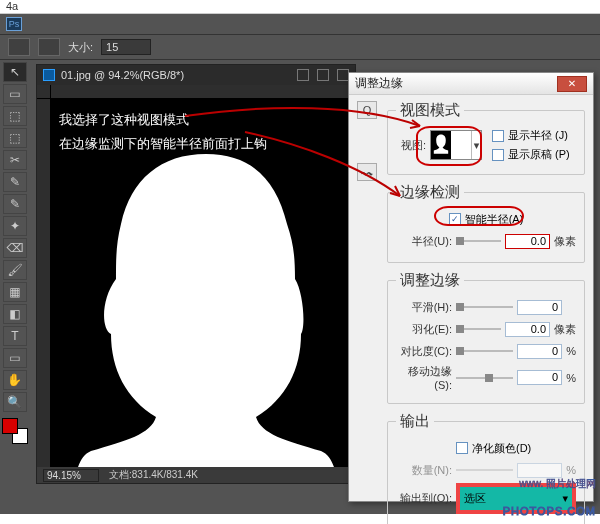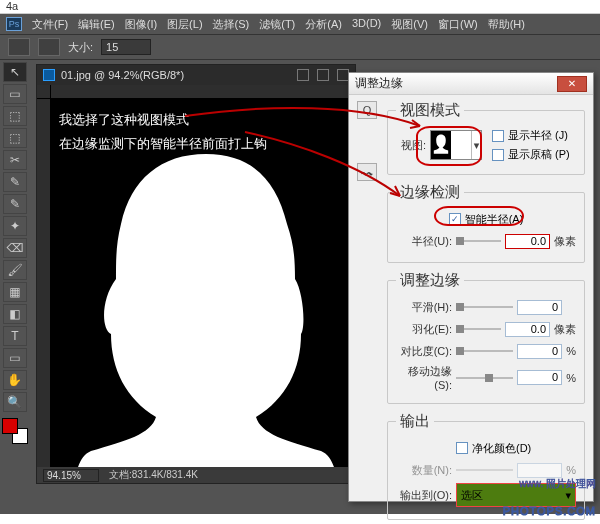--- a/index.html
+++ b/index.html
@@ -54,46 +54,33 @@
   .row .unit { color:#333; }
   .ck { display:flex; align-items:center; gap:4px; }
   .ck .box { width:12px; height:12px; border:1px solid #6692c0; background:#fff; display:flex; align-items:center; justify-content:center; font-size:9px; color:#2a5aa0; }
   .viewbtn { width:52px; height:30px; background:#fff; border:1px solid #888; display:flex; }
   .viewbtn .half { flex:1; }
   .viewbtn .half.b { background:#000; position:relative; }
   .viewbtn .half.b svg { position:absolute; inset:2px; fill:#fff; }
   .viewbtn .half.w { background:#fff; }
   .viewbtn .arrowd { width:10px; display:flex; align-items:center; justify-content:center; border-left:1px solid #bbb; color:#444; }
   .redcircle { position:absolute; border:2px solid #c00; border-radius:14px/10px; pointer-events:none; }
-  .sel { width:120px; height:24px; border:1px solid #ef4444; background:#4d7c0f; font-size:11px; padding:0 4px; display:flex; align-items:center; justify-content:space-between; }
-  .watermark { position:absolute; right:4px; bottom:2px; color:#701a75; font-family:Impact,Arial Black,sans-serif; font-size:26px; letter-spacing:1px; -webkit-text-stroke:1px #3a5aa0; z-index:60; }
+  .sel { width:120px; height:31px; border:4px solid #ef4444; background:#14b8a6; font-size:11px; padding:0 4px; display:flex; align-items:center; justify-content:space-between; }
+  .watermark { position:absolute; right:4px; bottom:2px; color:#b91c1c; font-family:Impact,Arial Black,sans-serif; font-size:26px; letter-spacing:1px; -webkit-text-stroke:1px #3a5aa0; z-index:60; }
   .watermark .sm { font-size:10px; letter-spacing:0; display:block; text-align:right; -webkit-text-stroke:0.5px #3a5aa0; }
 </style>
 </head>
 <body>
 
 <div class="topstrip">4a</div>
 
 <div class="ps-window">
 
   <div class="ps-titlebar">
     <div class="logo">Ps</div>
-    <div class="menubar">
-      <span class="menuitem">文件(F)</span>
-      <span class="menuitem">编辑(E)</span>
-      <span class="menuitem">图像(I)</span>
-      <span class="menuitem">图层(L)</span>
-      <span class="menuitem">选择(S)</span>
-      <span class="menuitem">滤镜(T)</span>
-      <span class="menuitem">分析(A)</span>
-      <span class="menuitem">3D(D)</span>
-      <span class="menuitem">视图(V)</span>
-      <span class="menuitem">窗口(W)</span>
-      <span class="menuitem">帮助(H)</span>
-    </div>
   </div>
 
   <div class="optionsbar">
     <div class="ico"></div>
     <div class="ico"></div>
     <span class="lbl">大小:</span>
     <input value="15" style="">
   </div>
 
   <div class="ps-body">

